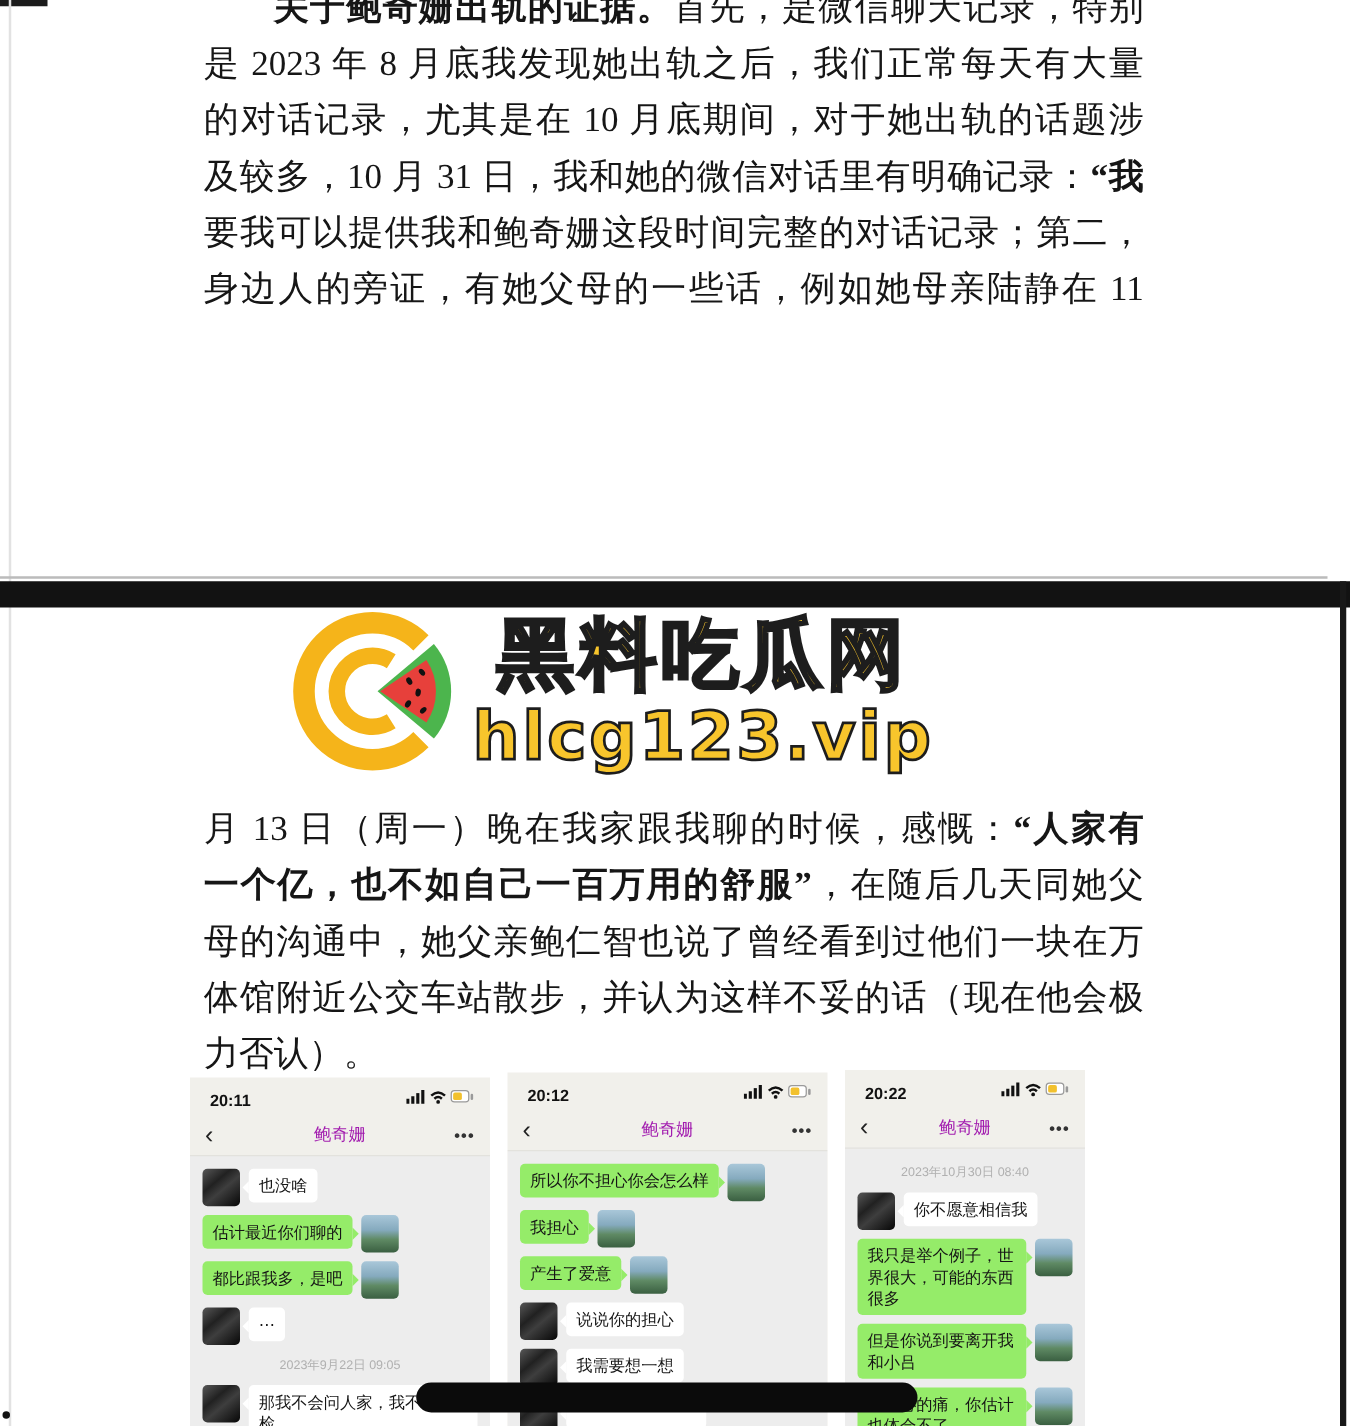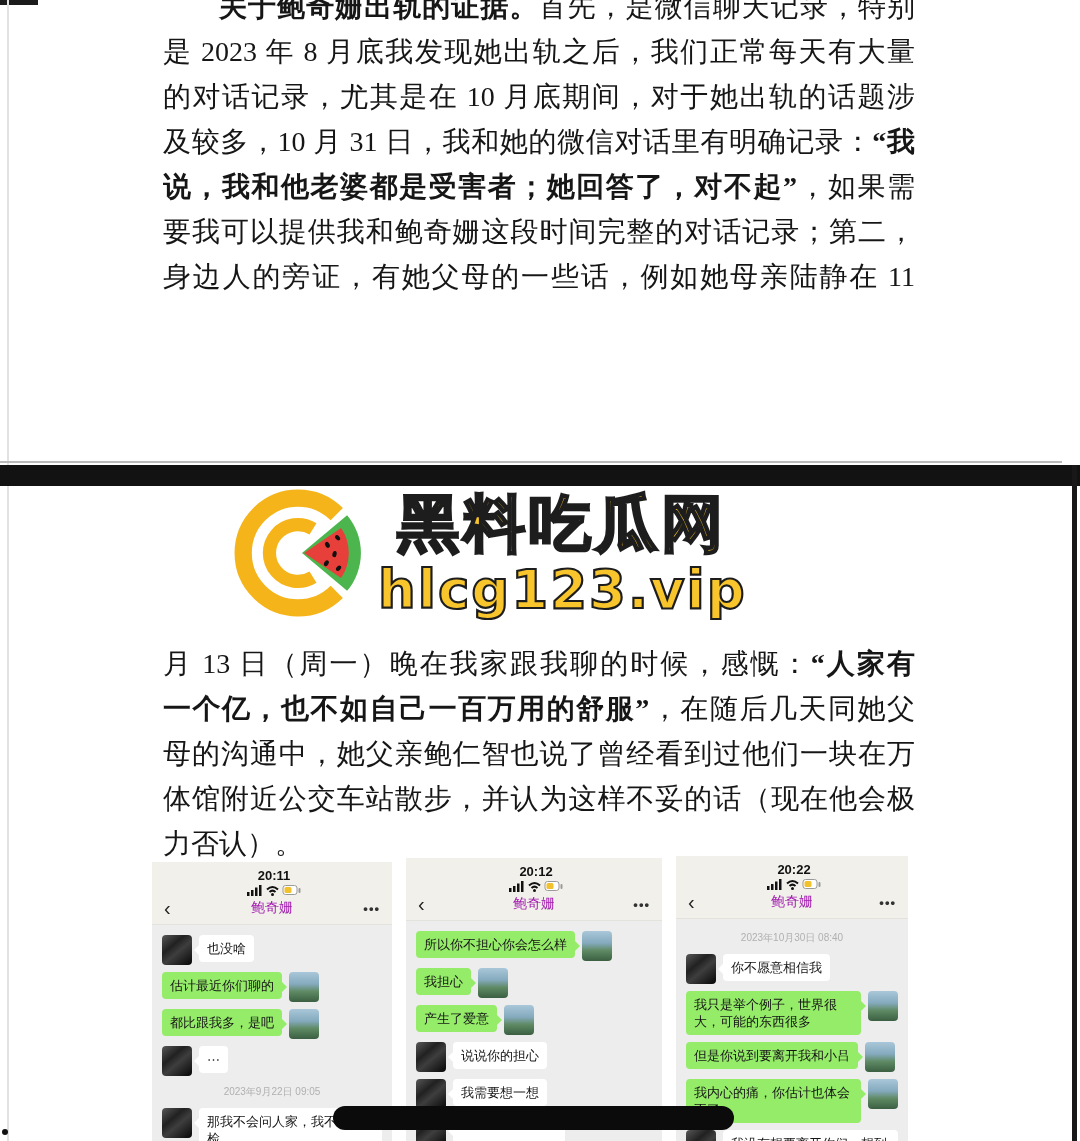--- a/index.html
+++ b/index.html
@@ -28,22 +28,22 @@
   .logo-icon{width:132px;height:132px;flex:0 0 132px;}
   .logo-text{display:flex;flex-direction:column;align-items:center;font-family:"DejaVu Sans",sans-serif;}
   .site-name{font-size:62px;font-weight:900;color:#f8c52c;letter-spacing:4px;line-height:74px;
              -webkit-text-stroke:2.5px #1d1d1d;}
   .site-url{font-size:53px;font-weight:800;color:#f8c52c;letter-spacing:2px;line-height:58px;
             -webkit-text-stroke:2.2px #1d1d1d;}
   
   .phone{position:absolute;background:#f1f0eb;overflow:hidden;}
   .shot0{left:152px;top:862px;width:240px;height:279px;}
   .shot1{left:406px;top:858px;width:256px;height:283px;}
-  .shot2{left:676px;top:856px;width:232px;height:285px;}
-  .statusbar{height:30px;display:flex;align-items:center;justify-content:space-between;padding:6px 12px 0 16px;box-sizing:border-box;flex-direction:column;}
+  .shot2{left:676px;top:856px;width:192px;height:285px;}
+  .statusbar{height:30px;display:flex;align-items:center;justify-content:space-between;padding:6px 12px 0 16px;box-sizing:border-box;}
   .stime{font-size:13px;font-weight:700;color:#111;}
   .nav{height:32px;display:flex;align-items:center;padding:0 12px;position:relative;}
   .back{font-size:20px;color:#222;line-height:20px;}
   .ntitle{position:absolute;left:0;right:0;text-align:center;font-size:14px;color:#a21caf;}
   .more{margin-left:auto;font-size:13px;color:#333;letter-spacing:1px;font-weight:700;}
   .chatbody{border-top:1px solid #e3e2dd;background:#ededed;padding:10px 10px;display:flex;flex-direction:column;gap:7px;}
   .mrow{display:flex;gap:7px;align-items:flex-start;}
   .mrow.right{}
   .avatar{width:30px;height:30px;border-radius:4px;flex:0 0 30px;}
   .avatar.dark{background:linear-gradient(140deg,#585858 0%,#212121 35%,#3e3e3e 55%,#060606 100%);}
@@ -62,21 +62,20 @@
 <body>
 
 <div class="corner-mark"></div>
 <div class="left-edge-line"></div>
 
 <div id="para1" class="para">
     <div class="tline indent"><span class="b">关于鲍奇姗出轨的证据。</span><span>首先，是微信聊天记录，特别</span></div>
     <div class="tline"><span>是 2023 年 8 月底我发现她出轨之后，我们正常每天有大量</span></div>
     <div class="tline"><span>的对话记录，尤其是在 10 月底期间，对于她出轨的话题涉</span></div>
     <div class="tline"><span>及较多，10 月 31 日，我和她的微信对话里有明确记录：</span><span class="b">“我</span></div>
-    <div class="tline"><span class="b">说，我和他老婆都是受害者；她回答了，对不起”</span><span>，如果需</span></div>
     <div class="tline"><span>要我可以提供我和鲍奇姗这段时间完整的对话记录；第二，</span></div>
     <div class="tline"><span>身边人的旁证，有她父母的一些话，例如她母亲陆静在 11</span></div>
   </div>
 
 <div class="hr-thin"></div>
 <div class="black-band"></div>
 <div class="right-edge-line"></div>
 
 <div class="logo-block">
   <svg class="logo-icon" viewBox="0 0 130 130">

